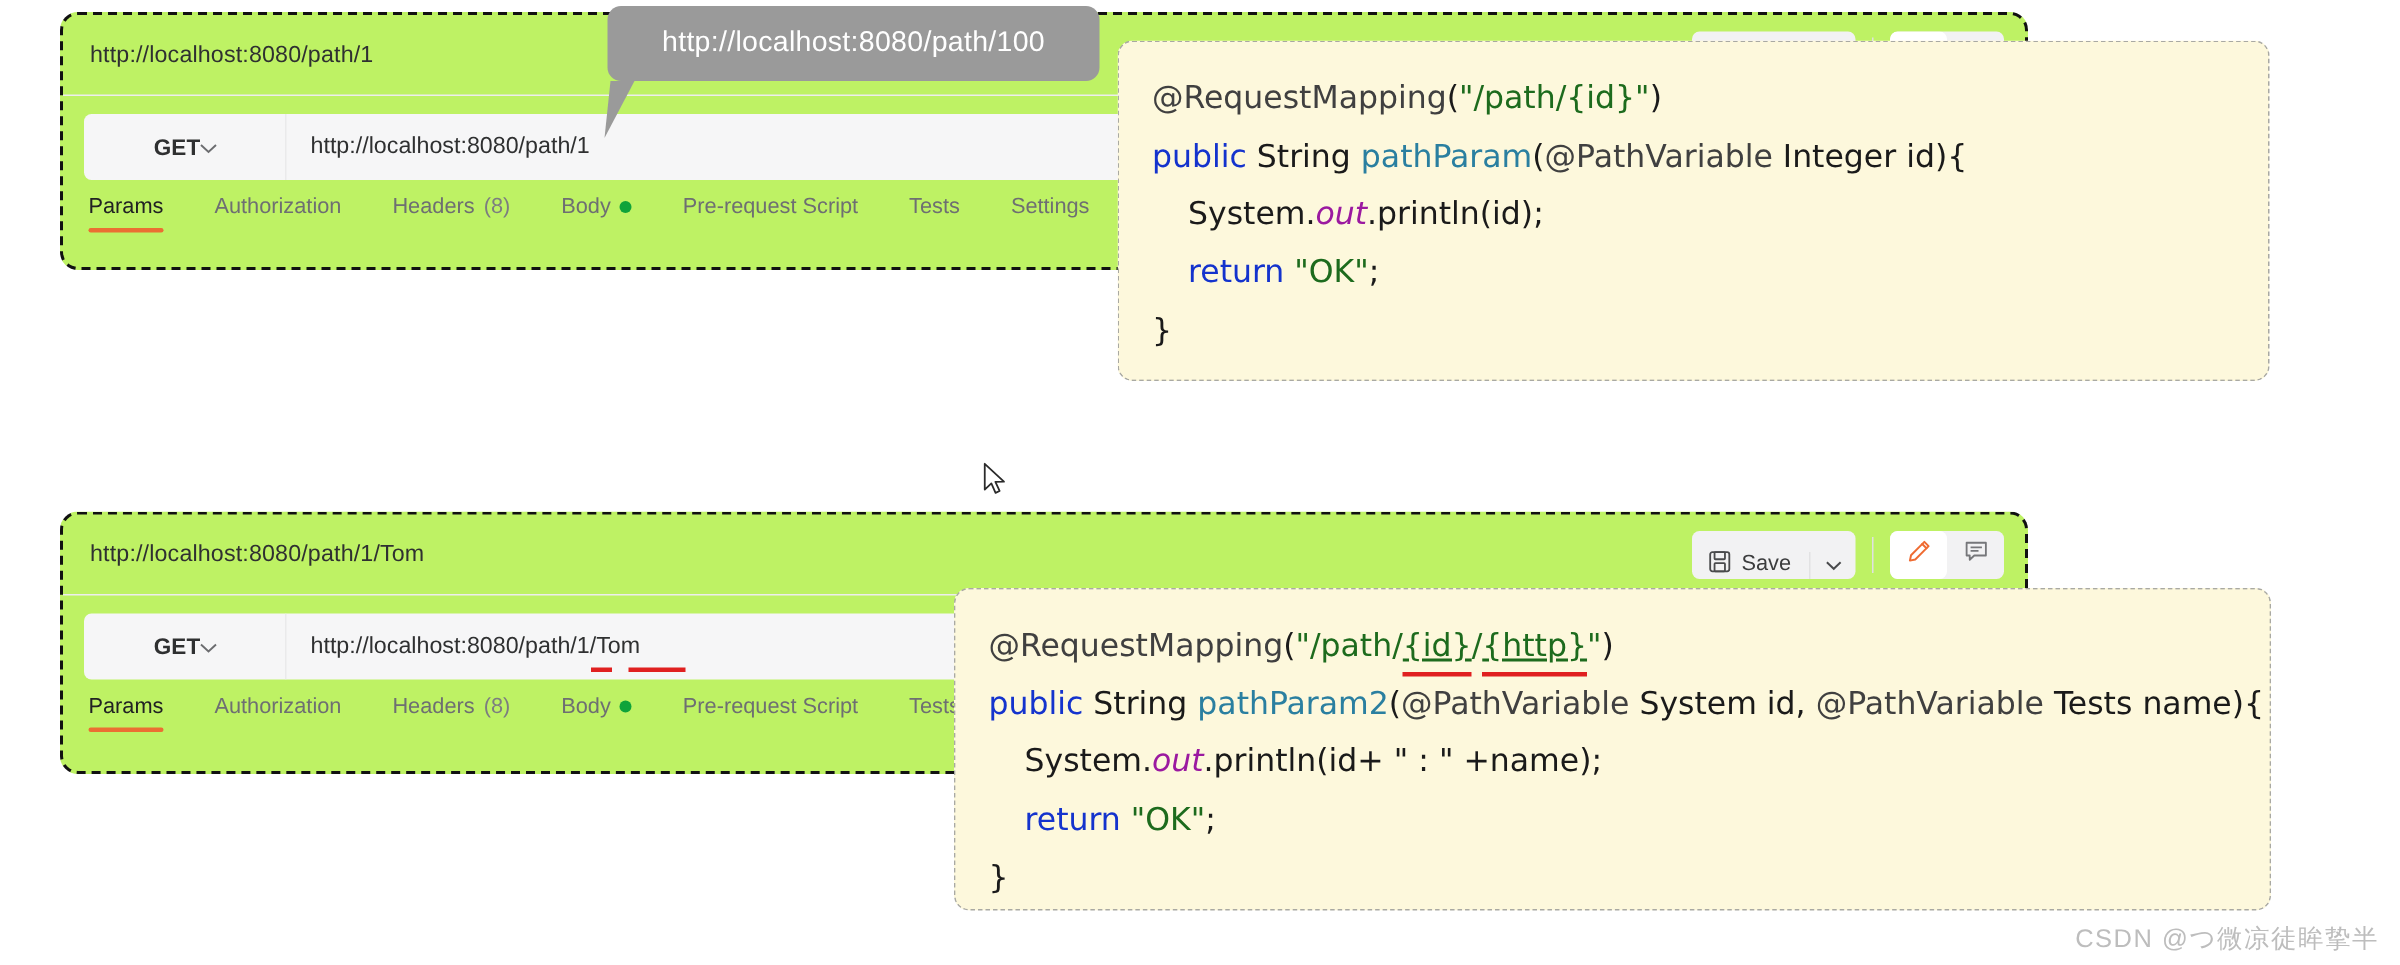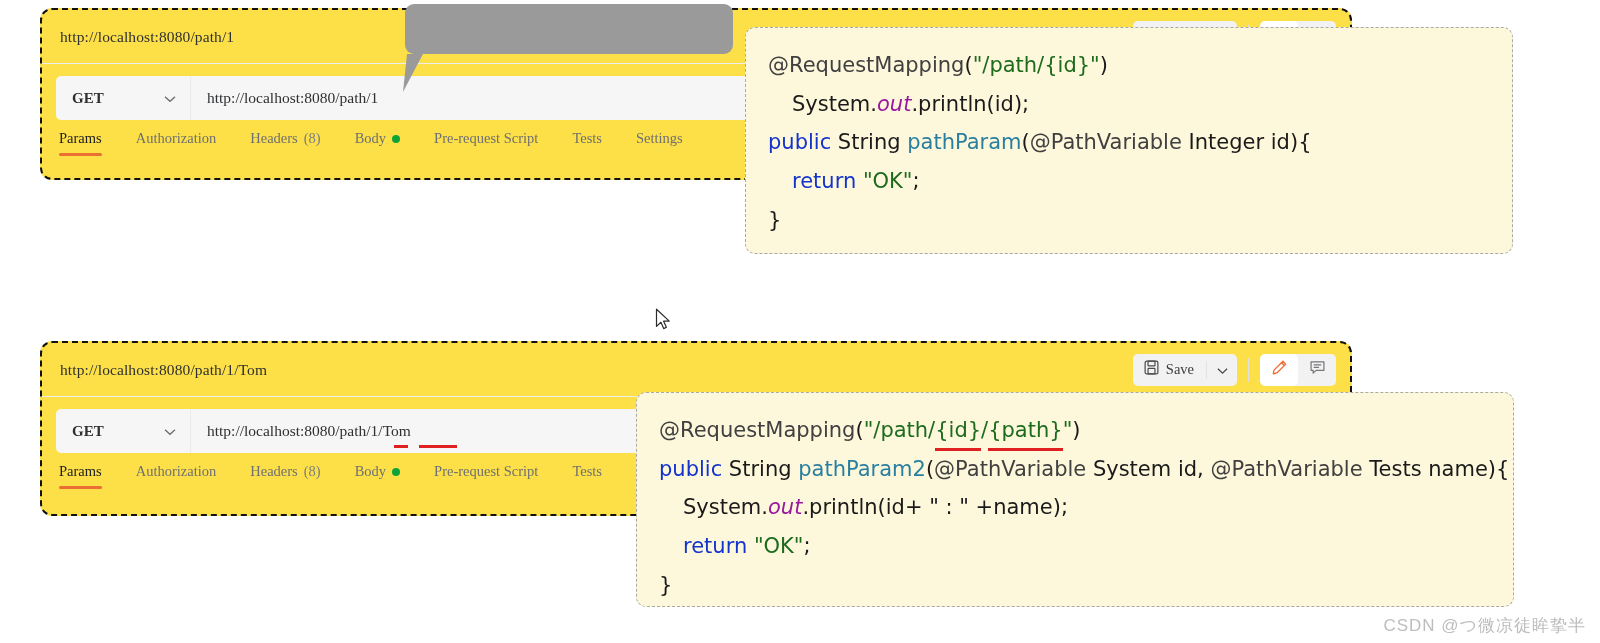--- a/index.html
+++ b/index.html
@@ -14,23 +14,22 @@
     overflow: hidden;
     font-family: "Liberation Sans", sans-serif;
     -webkit-font-smoothing: antialiased;
   }
 
   
   .panel {
     position: absolute;
     border: 2px dashed #111111;
     border-radius: 12px;
-    background: #fde047;
+    background: #bef264;
     box-sizing: border-box;
-    font-family: Liberation Serif, serif;
   }
   #panel-top   { left: 40px;  top: 8px;   width: 1312px; height: 172px; }
   #panel-bottom{ left: 40px;  top: 341px; width: 1312px; height: 175px; }
 
   .panel-head {
     position: relative;
     height: 54px;
     border-bottom: 1px solid #ededed;
     display: flex;
     align-items: center;
@@ -46,21 +45,21 @@
   .head-spacer { flex: 1; }
 
   .head-actions {
     display: flex;
     align-items: center;
     gap: 0;
     margin-right: 2px;
   }
   .save-group {
     display: flex;
-    align-items: center;
+    align-items: flex-end;
     background: #f2f2f3;
     border-radius: 5px;
     overflow: hidden;
     height: 32px;
   }
   .save-btn {
     display: flex;
     align-items: center;
     gap: 7px;
     padding: 0 12px 0 11px;
@@ -106,21 +105,21 @@
     margin: 12px 14px 0 14px;
     height: 44px;
     background: #f6f6f7;
     border-radius: 5px;
     overflow: hidden;
   }
   .method-sel {
     width: 135px;
     display: flex;
     align-items: center;
-    justify-content: space-between;
+    justify-content: center;
     padding: 0 14px 0 16px;
     box-sizing: border-box;
     height: 100%;
     border-right: 1px solid #eaeaeb;
     font-size: 15px;
     color: #2f3031;
     font-weight: 600;
     cursor: pointer;
   }
   .url-input {
@@ -204,20 +203,21 @@
   .c-str   { color: #1d6b1d; }
   .c-type  { color: #1a1a1a; }
   .c-meth  { color: #2a7fa0; }
   .c-field { color: #9b19a0; font-style: italic; }
   .c-plain { color: #1a1a1a; }
   .indent  { display: inline-block; width: 24px; }
 
   .ul-red {
     position: relative;
     display: inline-block;
+    text-decoration: underline;
   }
   .ul-red::after {
     content: "";
     position: absolute;
     left: 0; right: 0;
     bottom: -1px;
     height: 3px;
     background: #e02020;
   }
 
@@ -454,52 +454,53 @@
       <span>Settings</span>
     </div>
   </div>
 </div>
 
 <div class="code-card" id="code-top">
   <div>
     <span class="c-ann">@RequestMapping</span><span class="c-plain">(</span><span class="c-str">"/path/{id}"</span><span class="c-plain">)</span>
   </div>
   <div>
+    <span class="c-kw">public</span><span class="c-type"> String </span><span class="c-meth">pathParam</span><span class="c-plain">(</span><span class="c-ann">@PathVariable</span><span class="c-plain"> Integer id</span><span class="c-plain">){</span>
+  </div>
+  <div>
     <span class="indent"></span><span class="c-plain">System.</span><span class="c-field">out</span><span class="c-plain">.println(id);</span>
   </div>
   <div>
-    <span class="c-kw">public</span><span class="c-type"> String </span><span class="c-meth">pathParam</span><span class="c-plain">(</span><span class="c-ann">@PathVariable</span><span class="c-plain"> Integer id</span><span class="c-plain">){</span>
-  </div>
-  <div>
     <span class="indent"></span><span class="c-kw">return </span><span class="c-str">"OK"</span><span class="c-plain">;</span>
   </div>
   <div>
     <span class="c-plain">}</span>
   </div>
 </div>
 
 <div class="code-card" id="code-bottom">
   <div>
-    <span class="c-ann">@RequestMapping</span><span class="c-plain">(</span><span class="c-str">"/path/</span><span class="c-str ul-red">{id}</span><span class="c-str">/</span><span class="c-str ul-red">{path}</span><span class="c-str">"</span><span class="c-plain">)</span>
+    <span class="c-ann">@RequestMapping</span><span class="c-plain">(</span><span class="c-str">"/path/</span><span class="c-str ul-red">{id}</span><span class="c-str">/</span><span class="c-str ul-red">{http}</span><span class="c-str">"</span><span class="c-plain">)</span>
   </div>
   <div>
     <span class="c-kw">public</span><span class="c-type"> String </span><span class="c-meth">pathParam2</span><span class="c-plain">(</span><span class="c-ann">@PathVariable</span><span class="c-plain"> System id, </span><span class="c-ann">@PathVariable</span><span class="c-plain"> Tests name</span><span class="c-plain">){</span>
   </div>
   <div>
     <span class="indent"></span><span class="c-plain">System.</span><span class="c-field">out</span><span class="c-plain">.println(id+ " : " +name);</span>
   </div>
   <div>
     <span class="indent"></span><span class="c-kw">return </span><span class="c-str">"OK"</span><span class="c-plain">;</span>
   </div>
   <div>
     <span class="c-plain">}</span>
   </div>
 </div>
 
 <div id="callout">
+  <span>http://localhost:8080/path/100</span>
   <span id="callout-tail"></span>
 </div>
 
 <div id="cursor">
   <svg width="18" height="24" viewBox="0 0 18 24">
     <path d="M1.5 1.2 L1.5 18.4 L5.9 14.3 L8.7 20.6 L11.4 19.3 L8.6 13.2 L14.3 13.1 Z" fill="#ffffff" stroke="#2b2b2b" stroke-width="1.2" stroke-linejoin="round"></path>
   </svg>
 </div>
 
 <div id="watermark">CSDN @つ微凉徒眸挚半</div>

